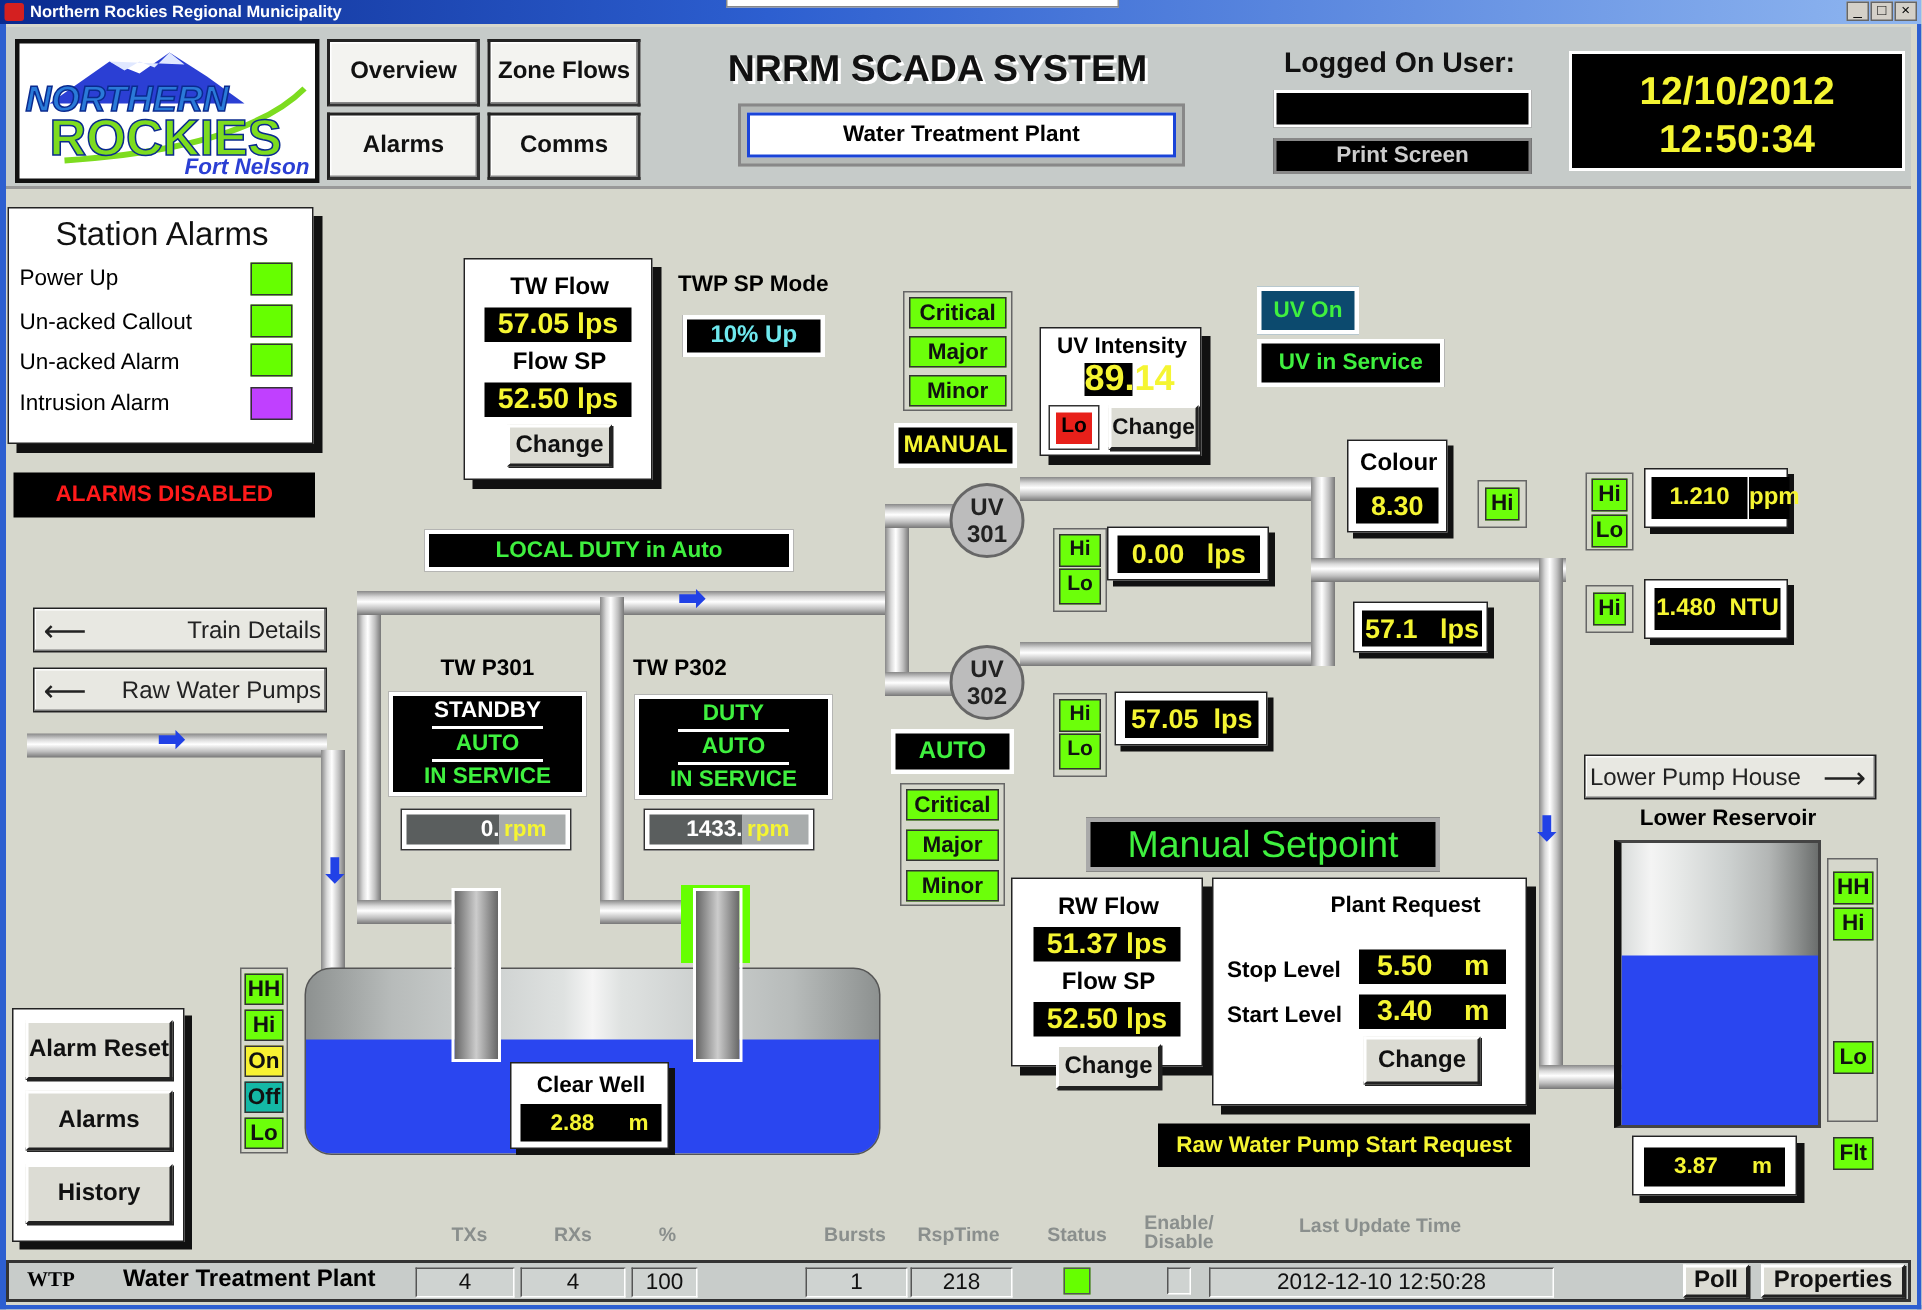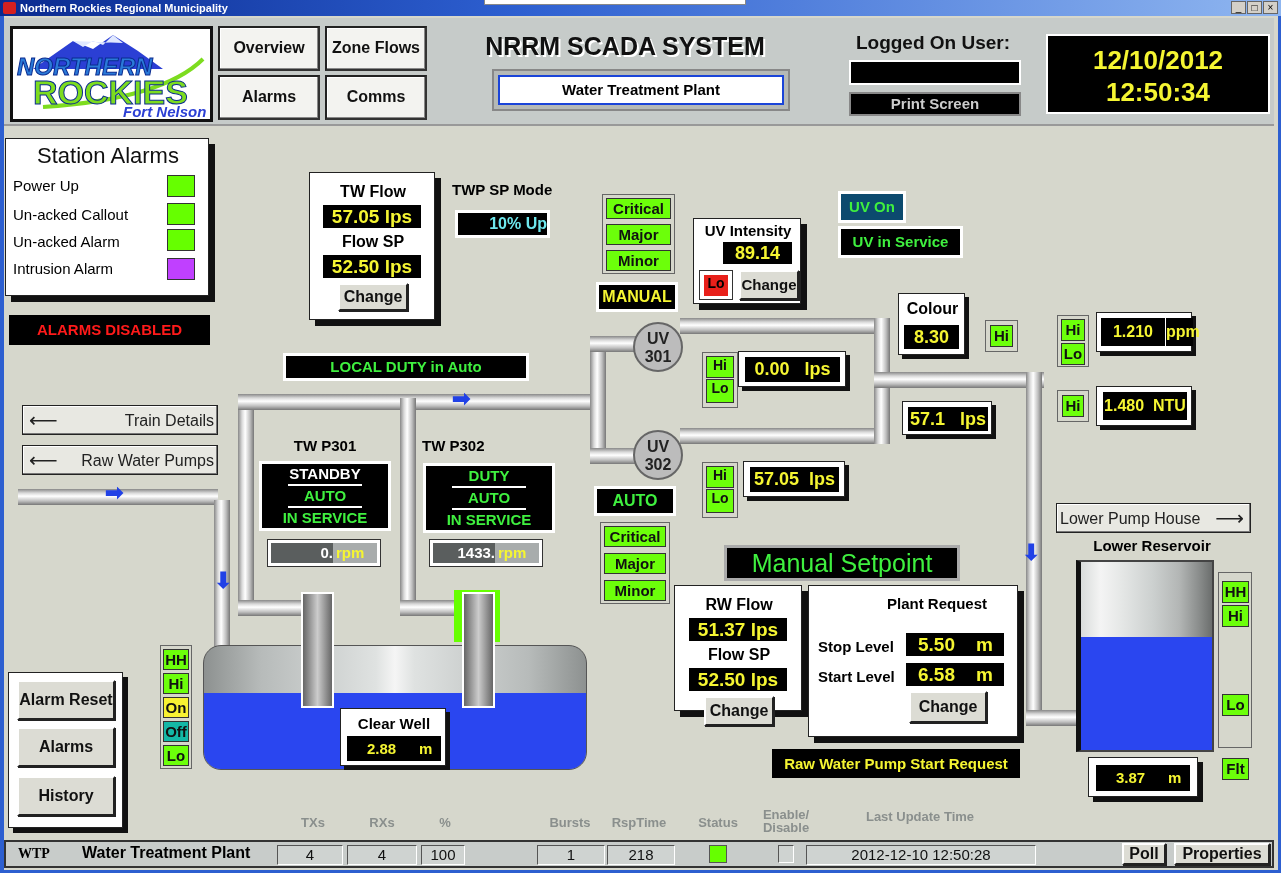--- a/index.html
+++ b/index.html
@@ -92,32 +92,32 @@
 
 <div class="abs panel" style="left:309px;top:172px;width:126px;height:148px;">
   <div class="abs" style="left:0;top:10px;width:126px;text-align:center;font-weight:bold;font-size:16px;">TW Flow</div>
   <div class="abs blk" style="left:13px;top:32px;width:98px;height:23px;font-size:19px;text-align:center;line-height:23px;">57.05  lps</div>
   <div class="abs" style="left:0;top:60px;width:126px;text-align:center;font-weight:bold;font-size:16px;">Flow SP</div>
   <div class="abs blk" style="left:13px;top:82px;width:98px;height:23px;font-size:19px;text-align:center;line-height:23px;">52.50  lps</div>
   <div class="abs gbtn" style="left:28px;top:110px;width:70px;height:28px;font-size:16px;line-height:24px;">Change</div>
 </div>
 
 <div class="abs" style="left:452px;top:181px;font-weight:bold;font-size:15px;">TWP SP Mode</div>
-<div class="abs" style="left:455px;top:210px;width:95px;height:28px;background:#000;border:3px solid #fff;color:#6ee8ee;font-weight:bold;font-size:16px;text-align:right;line-height:22px;">10% Up</div>
+<div class="abs" style="left:455px;top:210px;width:95px;height:28px;background:#000;border:3px solid #fff;color:#6ee8ee;font-weight:bold;font-size:16px;text-align:center;line-height:22px;">10% Up</div>
 
 <div class="abs lamp-grp" style="left:602px;top:194px;width:73px;height:80px;">
   <div class="abs lamp" style="left:3px;top:3px;width:65px;height:21px;font-size:15px;line-height:19px;">Critical</div>
   <div class="abs lamp" style="left:3px;top:29px;width:65px;height:21px;font-size:15px;line-height:19px;">Major</div>
   <div class="abs lamp" style="left:3px;top:55px;width:65px;height:21px;font-size:15px;line-height:19px;">Minor</div>
 </div>
 <div class="abs" style="left:596px;top:282px;width:82px;height:30px;background:#000;border:3px solid #fff;color:#f5f532;font-weight:bold;font-size:16px;text-align:center;line-height:24px;">MANUAL</div>
 
 <div class="abs panel" style="left:693px;top:218px;width:108px;height:86px;">
   <div class="abs" style="left:0;top:3px;width:108px;text-align:center;font-weight:bold;font-size:15px;">UV Intensity</div>
-  <div class="abs blk" style="left:29px;top:23px;width:69px;height:22px;font-size:18px;text-align:center;line-height:22px;">89.14</div>
+  <div class="abs blk" style="left:29px;top:23px;width:32px;height:22px;font-size:24px;text-align:center;line-height:22px;">89.14</div>
   <div class="abs" style="left:5px;top:51px;width:34px;height:30px;border:1px solid #333;background:#fff;">
     <div class="abs" style="left:4px;top:4px;width:24px;height:21px;background:#e8201a;font-weight:bold;font-size:14px;text-align:center;line-height:16px;">Lo</div>
   </div>
   <div class="abs gbtn" style="left:45px;top:51px;width:60px;height:30px;font-size:15px;line-height:26px;">Change</div>
 </div>
 
 <div class="abs" style="left:838px;top:191px;width:68px;height:32px;background:#0c4a6e;border:3px solid #fff;color:#3ff03f;font-weight:bold;font-size:15px;text-align:center;line-height:25px;">UV On</div>
 <div class="abs" style="left:838px;top:226px;width:125px;height:32px;background:#000;border:3px solid #fff;color:#3ff03f;font-weight:bold;font-size:15px;text-align:center;line-height:25px;">UV in Service</div>
 
 <div class="abs pipe-h" style="left:18px;top:489px;width:200px;"></div>
@@ -281,21 +281,21 @@
 
 <div class="abs panel" style="left:808px;top:585px;width:210px;height:152px;">
   <div class="abs" style="left:78px;top:9px;font-weight:bold;font-size:15px;">Plant Request</div>
   <div class="abs" style="left:9px;top:52px;font-weight:bold;font-size:15px;">Stop Level</div>
   <div class="abs blk" style="left:97px;top:47px;width:98px;height:23px;font-size:19px;line-height:23px;">
     <span class="abs" style="left:12px;">5.50</span>
     <span class="abs" style="left:70px;">m</span>
   </div>
   <div class="abs" style="left:9px;top:82px;font-weight:bold;font-size:15px;">Start Level</div>
   <div class="abs blk" style="left:97px;top:77px;width:98px;height:23px;font-size:19px;line-height:23px;">
-    <span class="abs" style="left:12px;">6.58</span>
+    <span class="abs" style="left:12px;">3.40</span>
     <span class="abs" style="left:70px;">m</span>
   </div>
   <div class="abs gbtn" style="left:100px;top:105px;width:78px;height:32px;font-size:16px;line-height:28px;">Change</div>
 </div>
 
 <div class="abs" style="left:772px;top:749px;width:248px;height:29px;background:#000;color:#f5f532;font-weight:bold;font-size:15px;text-align:center;line-height:29px;">Raw Water Pump Start Request</div>
 
 <div class="abs" style="left:1082px;top:537px;width:140px;text-align:center;font-weight:bold;font-size:15px;">Lower Reservoir</div>
 <div class="abs" style="left:1076px;top:560px;width:138px;height:192px;border:2px solid #444;border-left:5px solid #111;background:linear-gradient(90deg,#d9dcdb 0%,#f4f4f4 15%,#e6e8e7 30%,#ccd0cf 55%,#b3b6b5 75%,#8a8d8c 90%,#6b6e6d 100%);overflow:hidden;">
   <div class="abs" id="lr-water" style="left: 0px; bottom: 0px; width: 100%; background: rgb(42, 70, 240); height: 60%;"></div>

